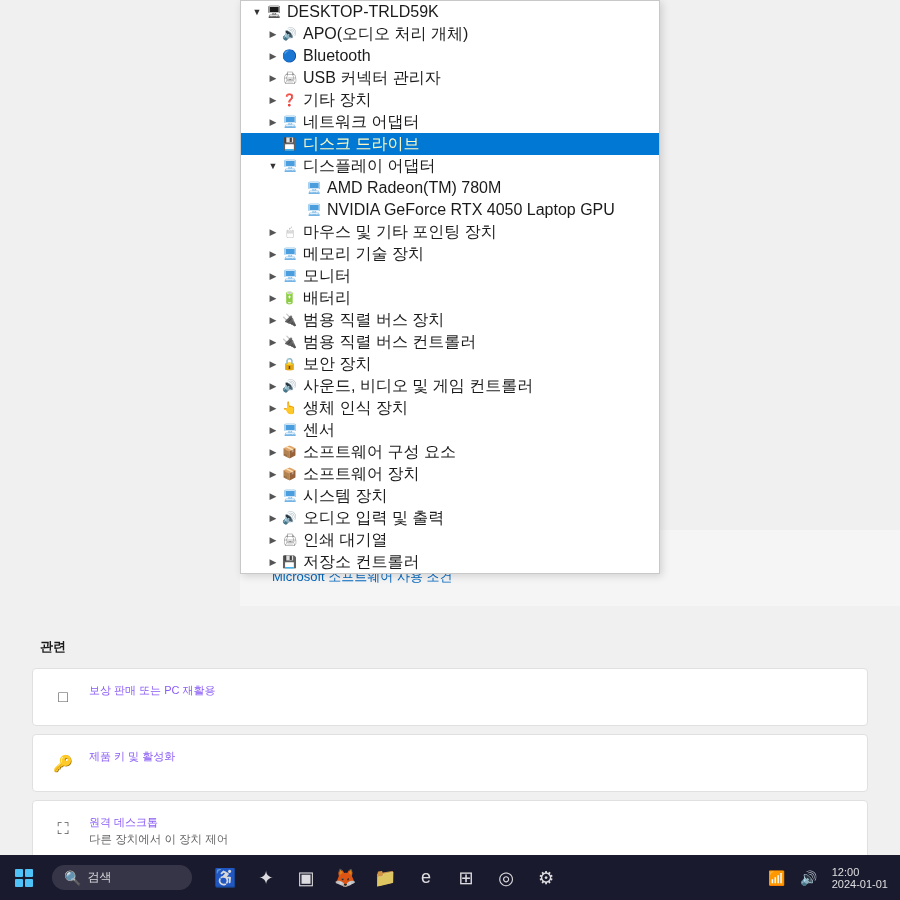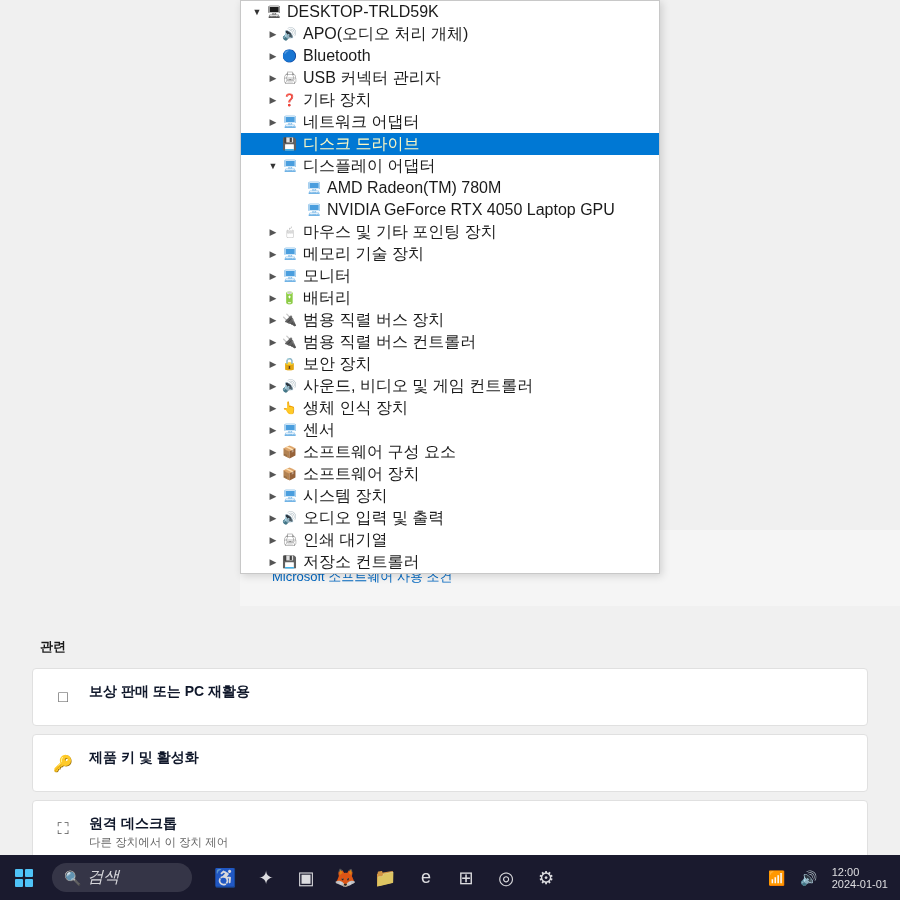--- a/index.html
+++ b/index.html
@@ -138,23 +138,23 @@
       margin-right: 12px;
       display: flex;
       align-items: center;
       justify-content: center;
       flex-shrink: 0;
       font-size: 16px;
       color: #555;
     }
 
     .related-item-text .title {
-      font-size: 14px;
-      color: #0f172a;
-      font-weight: 700;
+      font-size: 11px;
+      color: #8b5cf6;
+      font-weight: 400;
       margin-bottom: 2px;
     }
 
     .related-item-text .subtitle {
       font-size: 11.5px;
       color: #666;
     }
 
     
     .taskbar {
@@ -193,22 +193,21 @@
     }
 
     .taskbar-search-icon {
       color: white;
       font-size: 14px;
       margin-right: 6px;
     }
 
     .taskbar-search-text {
       color: rgba(255,255,255,0.8);
-      font-size: 16px;
-      font-style: italic;
+      font-size: 12px;
     }
 
     .taskbar-apps {
       display: flex;
       align-items: center;
       gap: 4px;
       margin-left: 8px;
     }
 
     .taskbar-app-btn {

